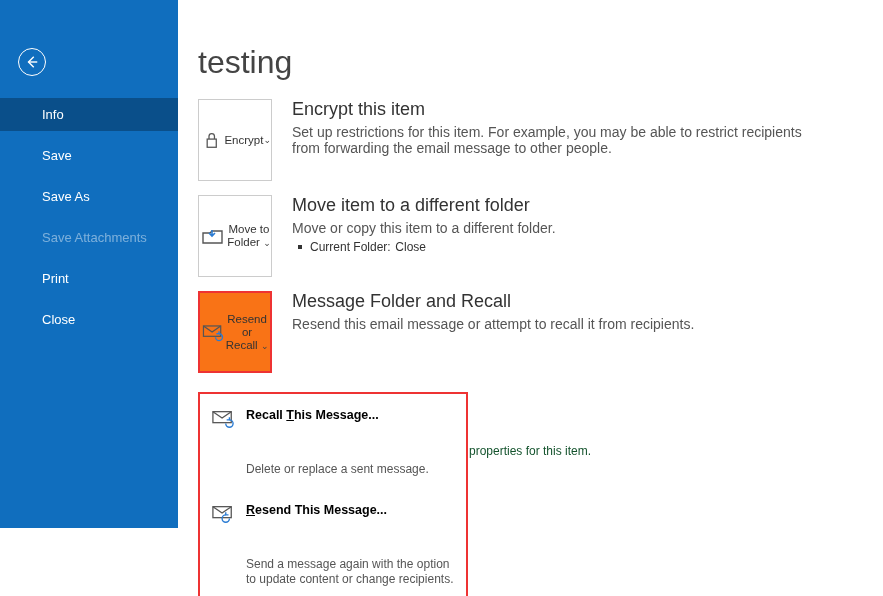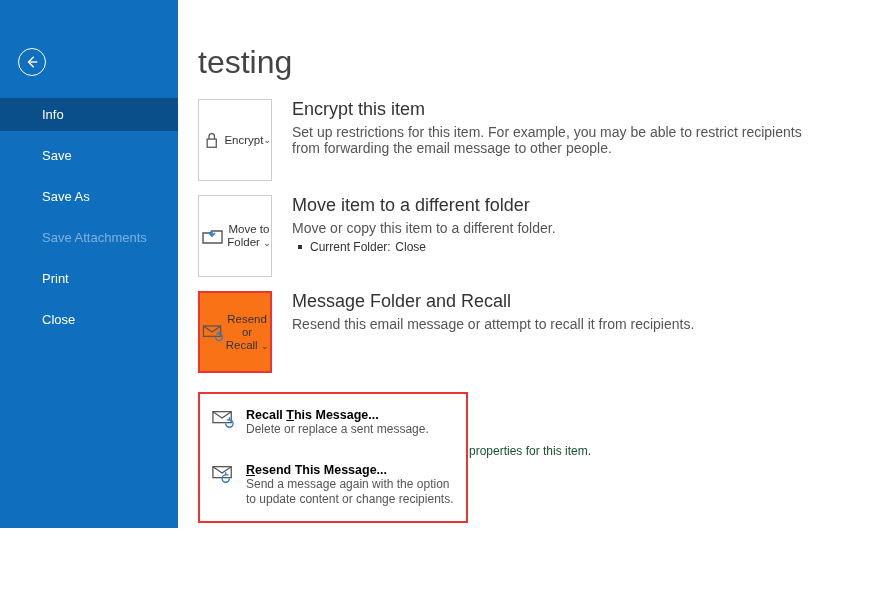--- a/index.html
+++ b/index.html
@@ -156,20 +156,21 @@
   .dd-icon { width: 26px; height: 22px; flex-shrink: 0; }
   .dd-text .dd-title {
     font-size: 12.5px;
     font-weight: 600;
     color: #000;
   }
   .dd-text .dd-desc {
     font-size: 12px;
     color: #555;
     line-height: 15px;
+    margin-top: 40px;
   }
 
   .behind-text {
     position: absolute;
     left: 469px;
     top: 444px;
     font-size: 12px;
     color: #14532d;
   }
 </style>

